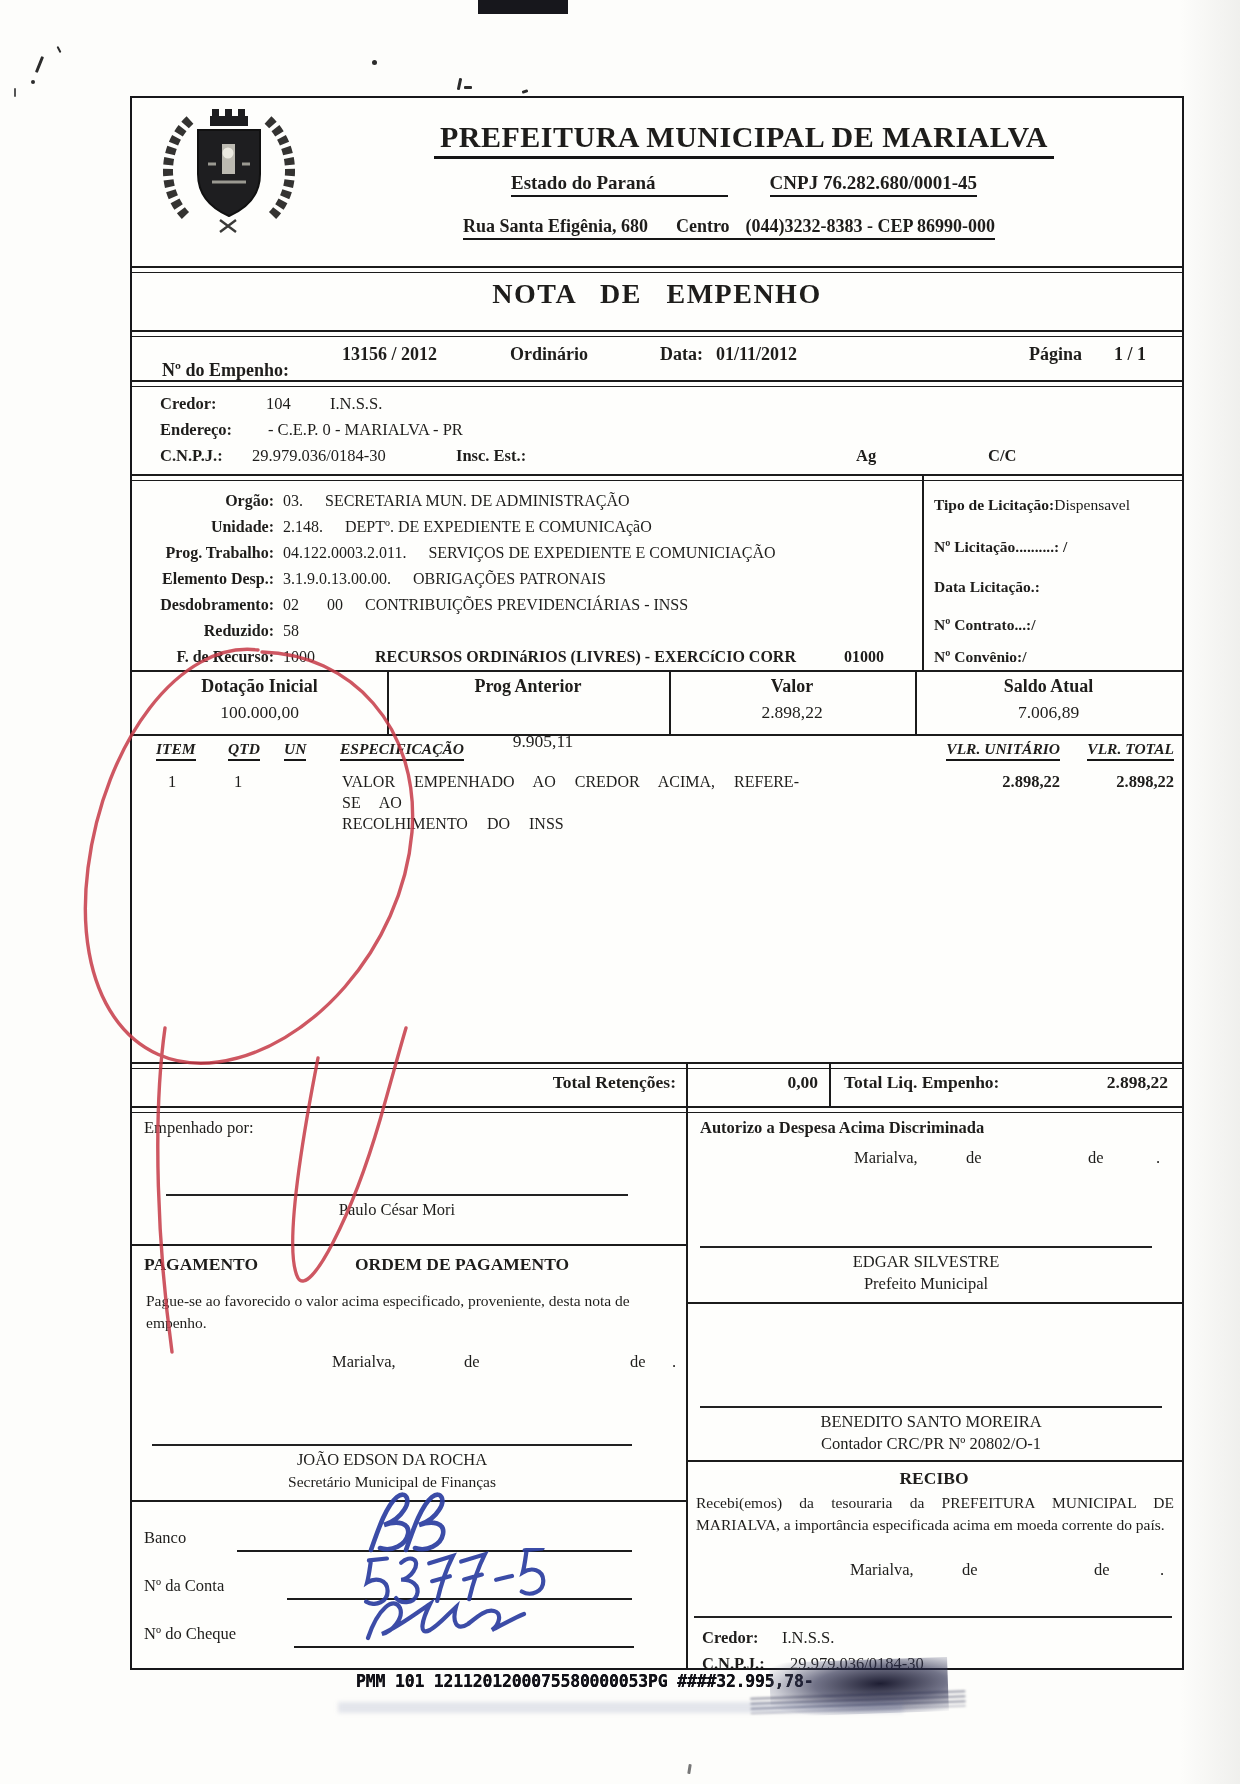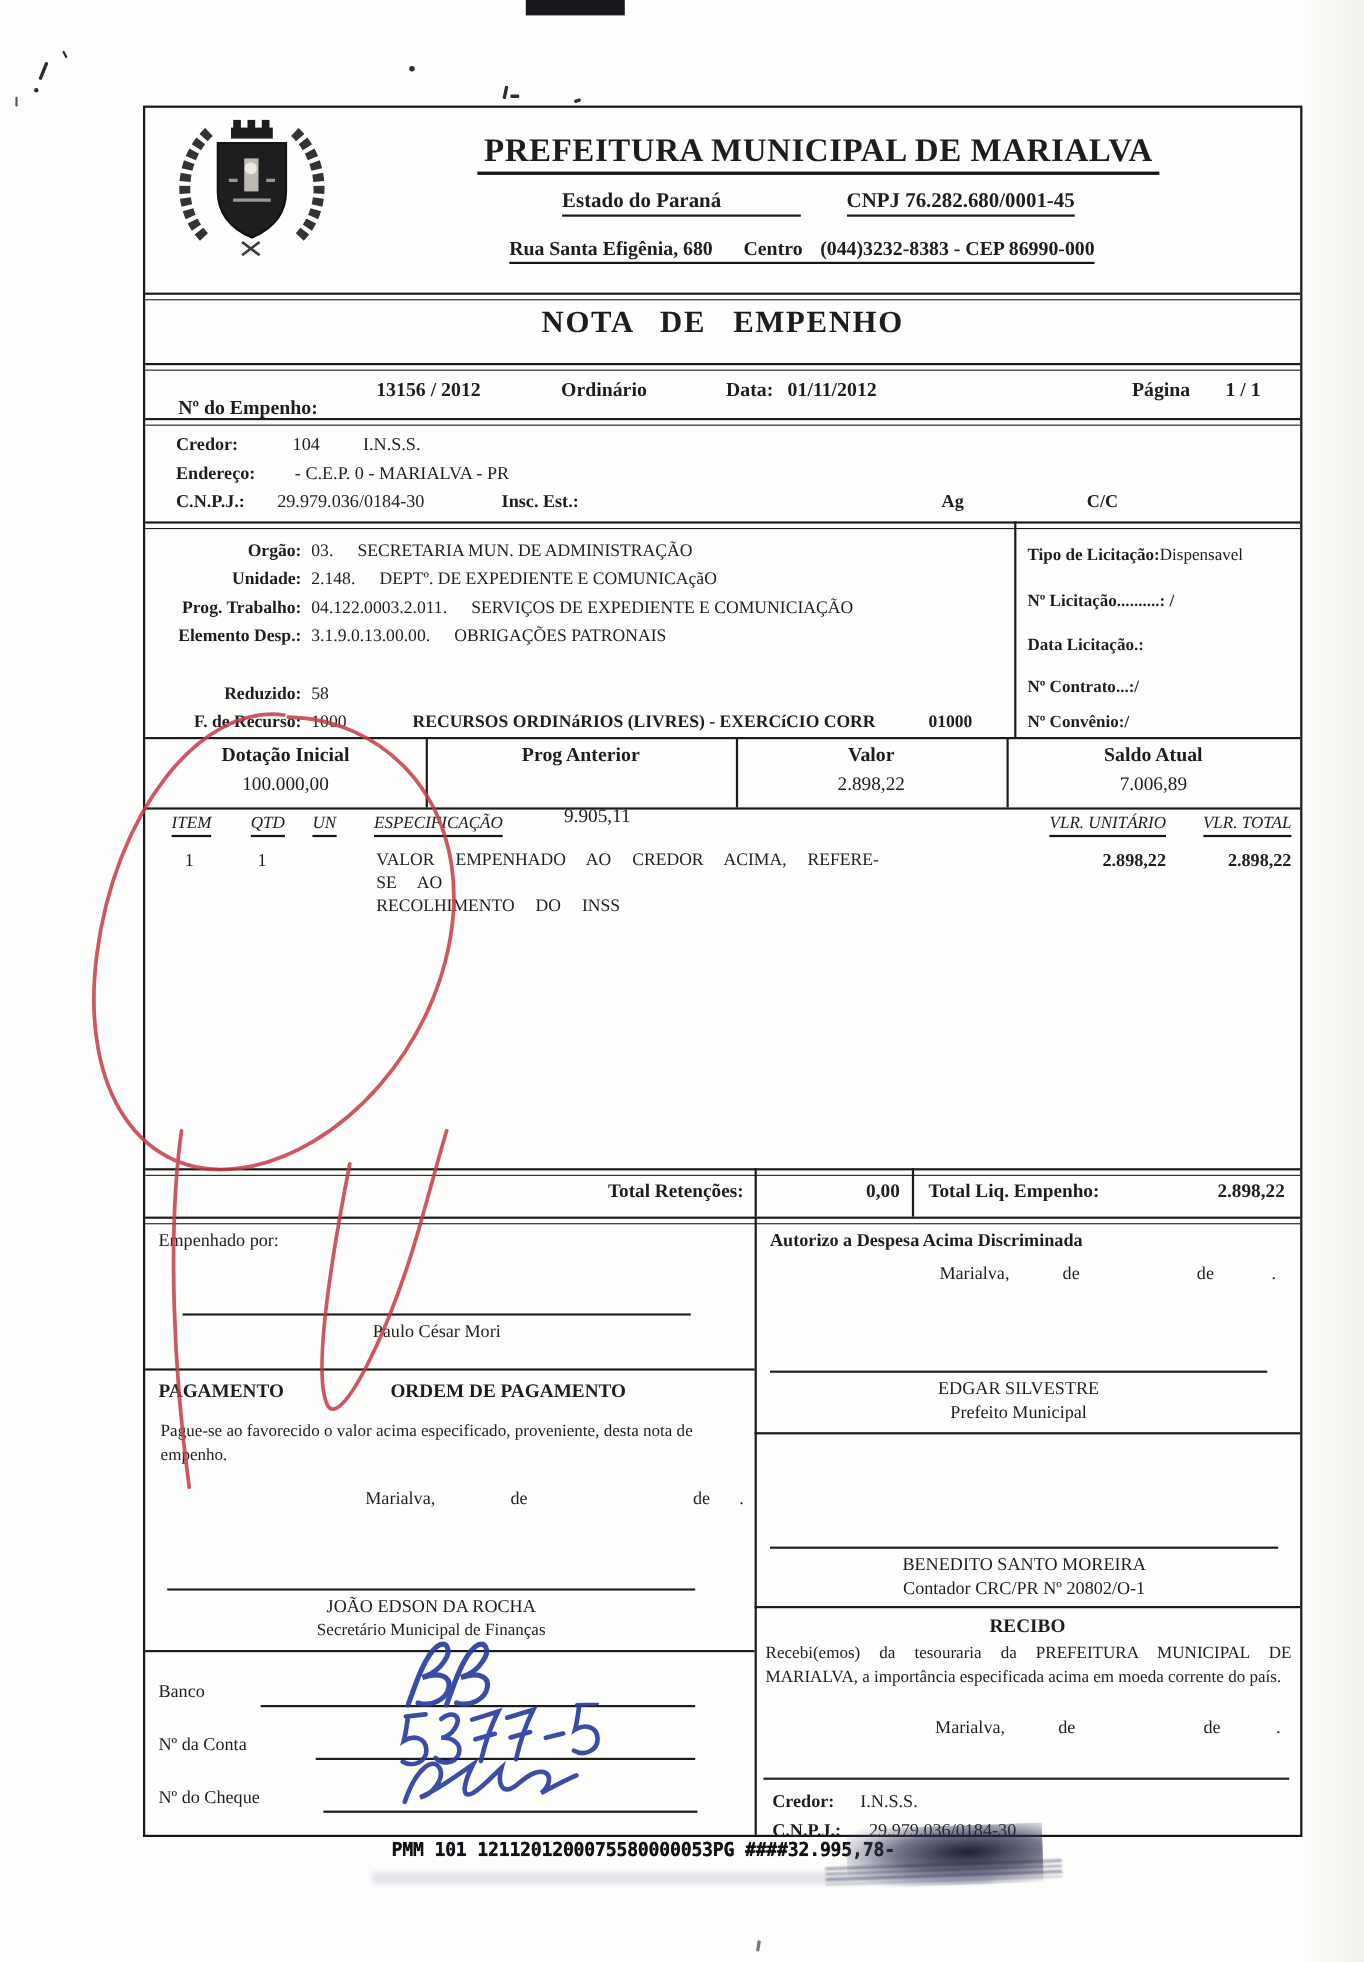--- a/index.html
+++ b/index.html
@@ -22,21 +22,21 @@
              display:inline-block;padding:0 6px 2px 6px;}
   .hdr-sub{font-size:19px;font-weight:bold;}
   .u{border-bottom:2.4px solid #161616;padding-bottom:2px;}
   .doc-title{font-size:28px;font-weight:bold;letter-spacing:1.5px;word-spacing:16px;}
   .clabel{display:inline-block;width:142px;text-align:right;font-weight:bold;}
   .ccode{margin-left:9px;}
   .cdesc{margin-left:22px;}
   .crow{position:absolute;left:0;font-size:16px;white-space:nowrap;}
   .lic{position:absolute;left:802px;font-size:15.5px;font-weight:bold;white-space:nowrap;}
   .cell{position:absolute;text-align:center;}
-  .ith{font-style:italic;font-weight:normal;font-size:15.5px;border-bottom:2px solid #161616;padding-bottom:1px;}
+  .ith{font-style:italic;font-weight:bold;font-size:15.5px;border-bottom:2px solid #161616;padding-bottom:1px;}
   .spec{white-space:pre-line;width:470px;font-size:16px;line-height:1.3;word-spacing:15px;}
   .par{font-size:15.5px;line-height:1.45;}
   .jpar{text-align:justify;}
   .mono{font-family:"DejaVu Sans Mono",monospace;font-weight:bold;font-size:16.5px;color:#101017;
         letter-spacing:-.2px;text-shadow:0 0 .6px #000;transform:scaleY(1.06);}
   .smudge{position:absolute;left:770px;top:1660px;width:178px;height:54px;transform:rotate(-2deg);
         background:radial-gradient(ellipse at 62% 45%, rgba(18,18,40,.95), rgba(40,42,75,.65) 42%, rgba(85,88,120,.28) 68%, transparent 85%);}
   .smudge::after{content:"";position:absolute;left:-20px;top:34px;width:215px;height:16px;
         background:repeating-linear-gradient(180deg, rgba(25,28,60,.45) 0 2px, transparent 2px 5px);
         filter:blur(1px);}
@@ -125,20 +125,23 @@
     </div>
     <div class="crow" style="top:420px;">
       <span class="clabel">Unidade:</span><span class="ccode">2.148.</span><span class="cdesc">DEPTº. DE EXPEDIENTE E COMUNICAçãO</span>
     </div>
     <div class="crow" style="top:446px;">
       <span class="clabel">Prog. Trabalho:</span><span class="ccode">04.122.0003.2.011.</span><span class="cdesc">SERVIÇOS DE EXPEDIENTE E COMUNICIAÇÃO</span>
     </div>
     <div class="crow" style="top:472px;">
       <span class="clabel">Elemento Desp.:</span><span class="ccode">3.1.9.0.13.00.00.</span><span class="cdesc">OBRIGAÇÕES PATRONAIS</span>
     </div>
+    <div class="crow" style="top:498px;">
+      <span class="clabel">Desdobramento:</span><span class="ccode">02</span><span class="ccode" style="margin-left:28px;">00</span><span class="cdesc">CONTRIBUIÇÕES PREVIDENCIÁRIAS - INSS</span>
+    </div>
     <div class="crow" style="top:524px;">
       <span class="clabel">Reduzido:</span><span class="ccode">58</span>
     </div>
     <div class="crow" style="top:550px;">
       <span class="clabel">F. de Recurso:</span><span class="ccode">1000</span><span class="cdesc b" style="margin-left:60px;">RECURSOS ORDINáRIOS (LIVRES) - EXERCíCIO CORR</span>
     </div>
     <div class="abs b" style="left:712px;top:550px;font-size:16px;">01000</div>
 
     <div class="vline" style="left:790px;top:376px;height:196px;"></div>
     <div class="lic" style="top:398px;">

